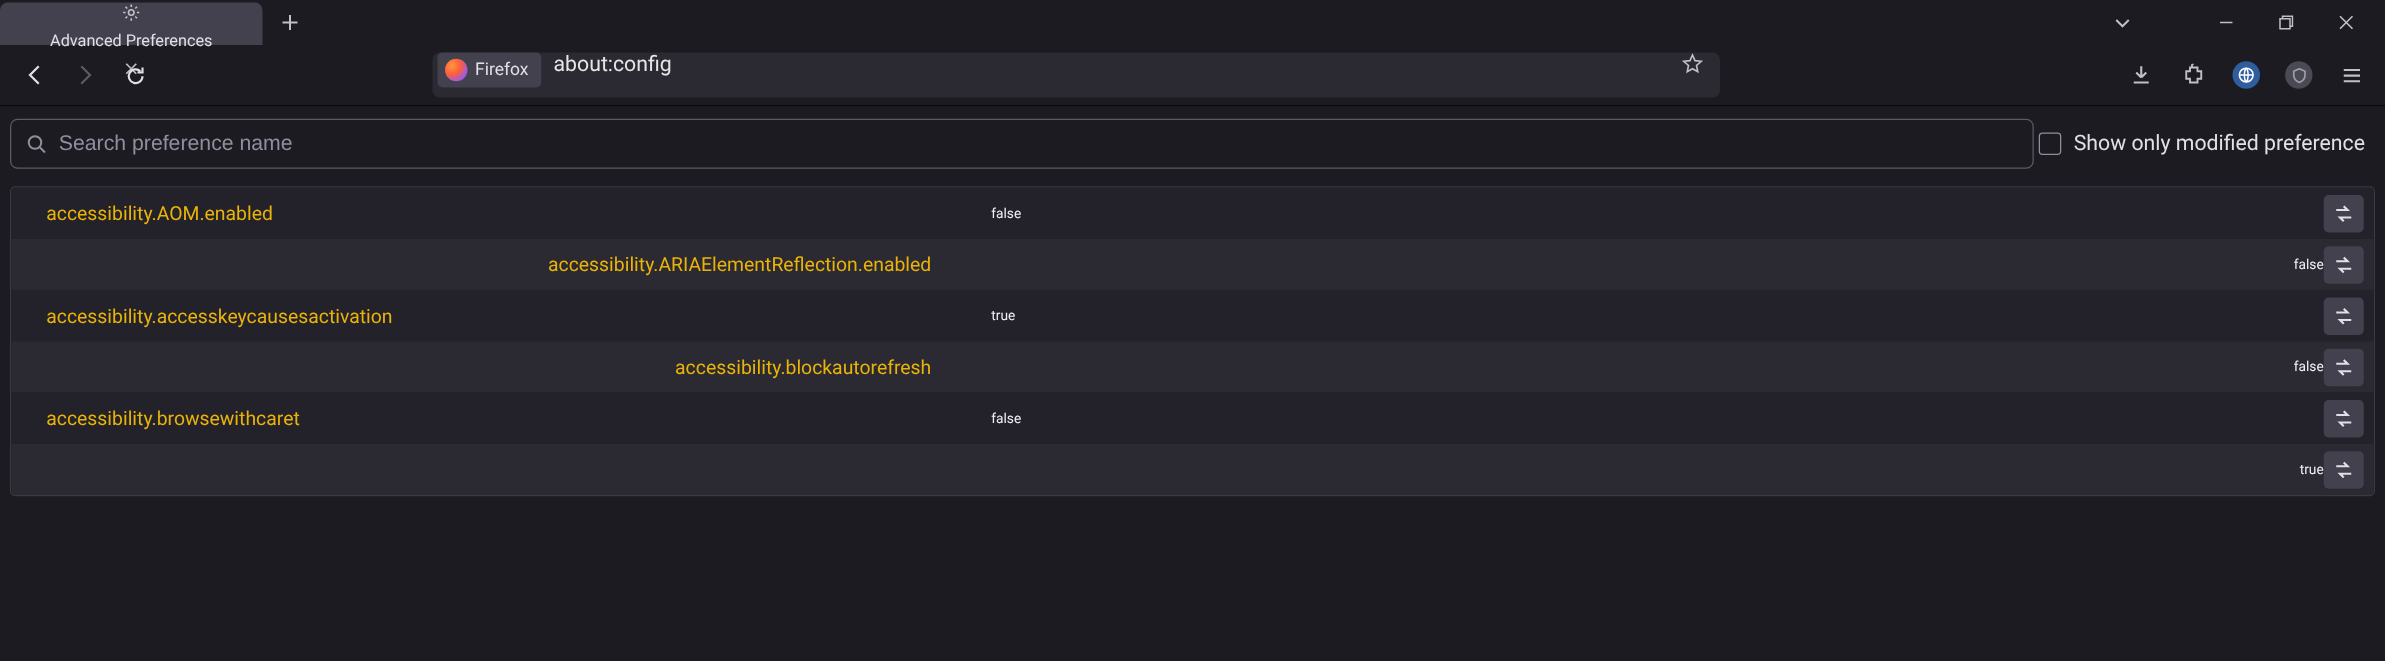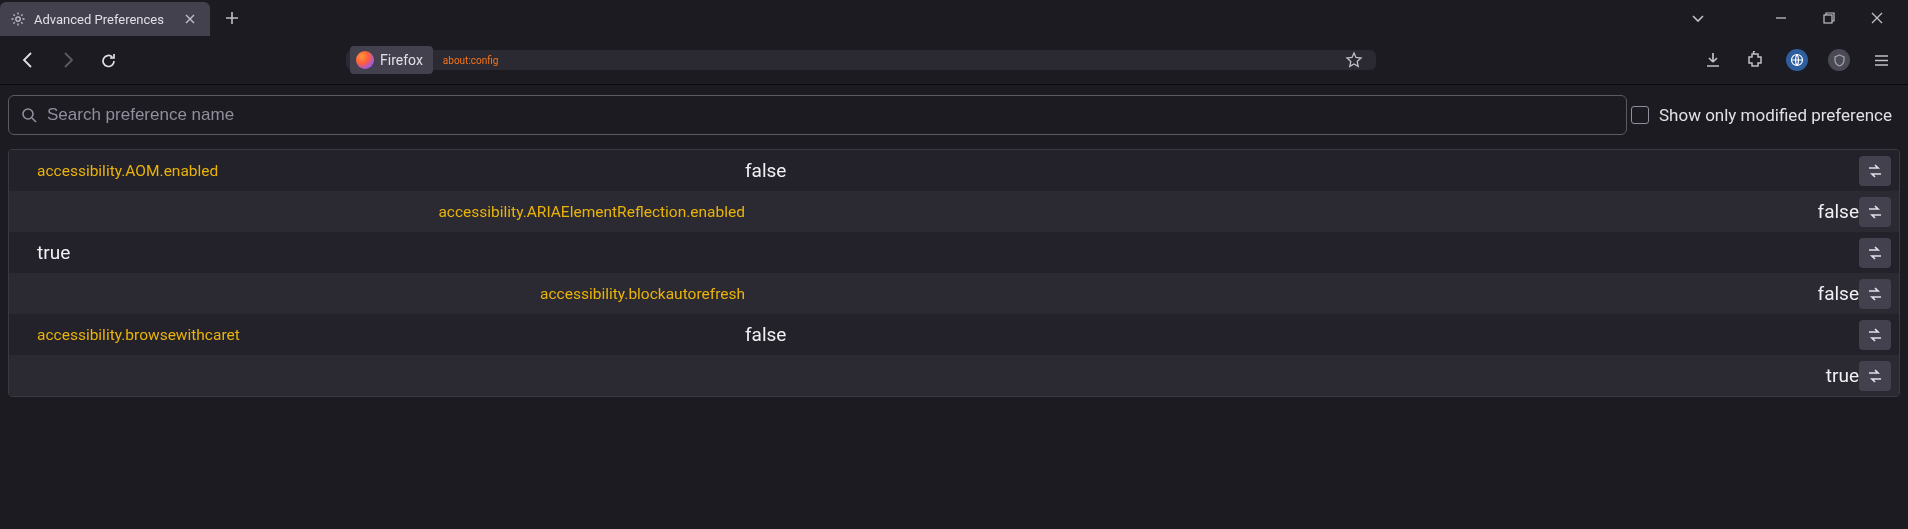--- a/index.html
+++ b/index.html
@@ -24,20 +24,21 @@
   .tab {
     display: flex;
     align-items: center;
     background: #42414d;
     height: 34px;
     padding: 0 10px;
     border-radius: 6px 6px 0 0;
     min-width: 210px;
     gap: 8px;
     margin-top: 2px;
+    flex-direction: column;
   }
   .tab-title { flex: 1; font-size: 13px; color: #e0e0e6; }
   .tab-close {
     width: 20px; height: 20px; display: flex; align-items: center; justify-content: center;
     border-radius: 4px; cursor: pointer; color: #c0c0c8;
   }
   .new-tab {
     width: 32px; height: 32px; display: flex; align-items: center; justify-content: center;
     border-radius: 4px; margin-left: 6px; color: #c0c0c8; cursor: pointer;
   }
@@ -71,43 +72,43 @@
   }
   .nav-btn.disabled { color: #5b5b66; }
   .urlbar-wrap {
     flex: 1;
     display: flex;
     justify-content: center;
     padding: 0 120px 0 120px;
   }
   .urlbar {
     display: flex;
-    align-items: center;
+    align-items: flex-start;
     background: #2b2a33;
     border-radius: 6px;
-    height: 20px;
+    height: 36px;
     padding: 0 8px 0 4px;
     width: 1030px;
     gap: 4px;
   }
   .identity {
     display: flex;
     align-items: center;
     background: #42414d;
     border-radius: 4px;
     height: 28px;
     padding: 0 10px 0 6px;
     gap: 6px;
   }
   .ff-logo {
     width: 18px; height: 18px; border-radius: 50%;
     background: radial-gradient(circle at 30% 30%, #ff9640, #ff5e3a 40%, #9059ff 80%);
   }
   .identity-label { font-size: 14px; color: #e0e0e6; }
-  .url-text { flex: 1; color: #f97316; font-size: 10px; padding-left: 6px; }
+  .url-text { flex: 1; color: #e5e5e5; font-size: 17px; padding-left: 6px; }
   .bookmark { color: #c0c0c8; width: 28px; display:flex; justify-content:center; }
   .right-icons {
     display: flex; align-items: center; gap: 8px; margin-left: 100px;
   }
   .tool-icon {
     width: 34px; height: 34px; display: flex; align-items: center; justify-content: center;
     color: #c0c0c8; border-radius: 6px;
   }
   .ext-badge {
     width: 22px; height: 22px; border-radius: 50%;
@@ -165,21 +166,21 @@
   }
   .pref-row {
     display: flex;
     align-items: center;
     height: 41px;
     padding: 0 8px 0 28px;
   }
   .pref-row.even { background: #23222b; }
   .pref-row.odd  { background: #2b2a33; text-align: right; }
   .pref-name { width: 708px; font-size: 15.5px; color: #eab308; }
-  .pref-value { flex: 1; font-size: 19px; color: #f0f0f4; }
+  .pref-value { flex: 1; font-size: 11px; color: #f0f0f4; margin-left: 48px; }
   .pref-action {
     width: 32px; height: 30px;
     background: #42414d;
     border-radius: 4px;
     display: flex; align-items: center; justify-content: center;
     color: #e0e0e6;
   }
   svg { display: block; }
 </style>
 </head>
@@ -327,20 +328,21 @@
     <div class="pref-row odd">
       <div class="pref-name">accessibility.ARIAElementReflection.enabled</div>
       <div class="pref-value">false</div>
       <div class="pref-action">
         <svg width="18" height="18" viewBox="0 0 18 18" fill="none" stroke="#e0e0e6" stroke-width="1.7">
           <path d="M3 6h9l-3-3M15 12H6l3 3"></path>
         </svg>
       </div>
     </div>
     <div class="pref-row even">
+      <div class="pref-name">accessibility.accesskeycausesactivation</div>
       <div class="pref-value">true</div>
       <div class="pref-action">
         <svg width="18" height="18" viewBox="0 0 18 18" fill="none" stroke="#e0e0e6" stroke-width="1.7">
           <path d="M3 6h9l-3-3M15 12H6l3 3"></path>
         </svg>
       </div>
     </div>
     <div class="pref-row odd">
       <div class="pref-name">accessibility.blockautorefresh</div>
       <div class="pref-value">false</div>

